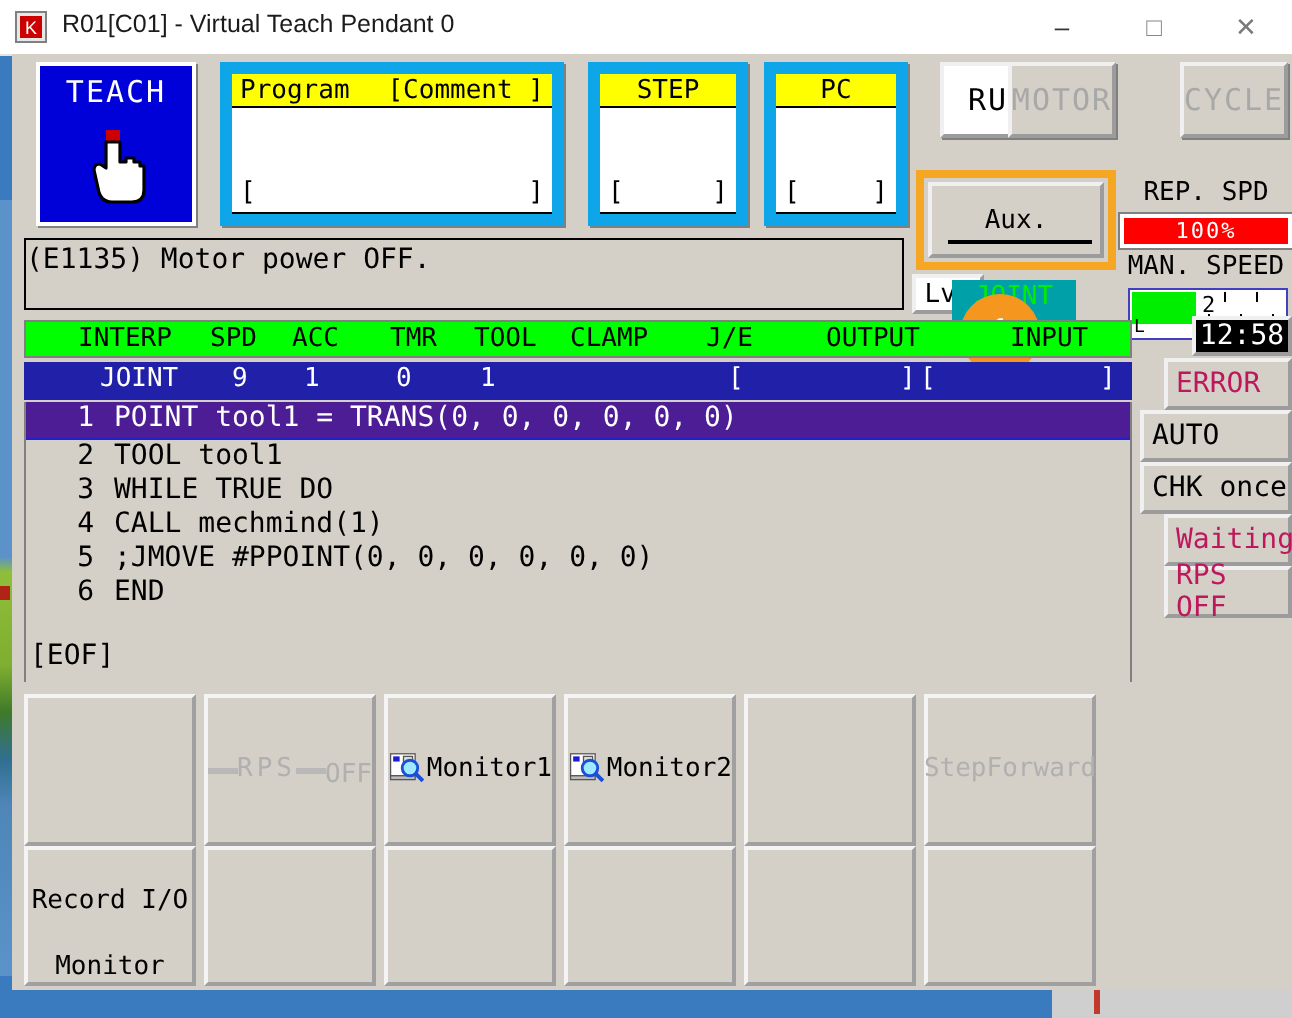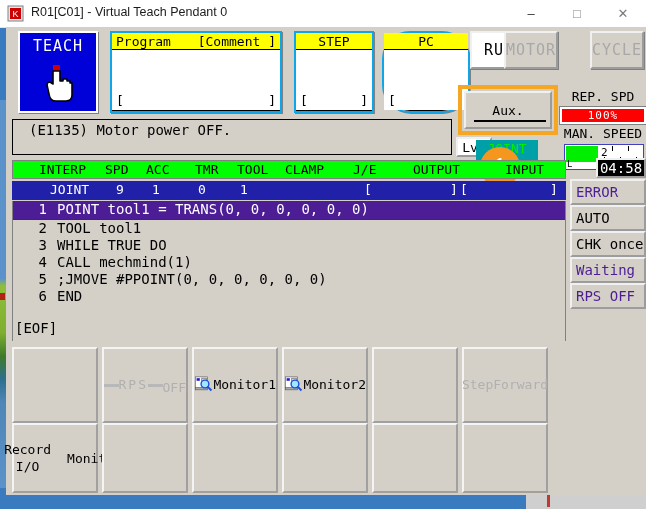--- a/index.html
+++ b/index.html
@@ -32,31 +32,31 @@
   
   #pendant{position:absolute;left:6px;top:27px;width:640px;height:468px;background:#d4d0c8;}
 
   
   #teach{position:absolute;left:12px;top:4px;width:80px;height:82px;background:#0000d8;
      border:2px solid #ffffff;box-sizing:border-box;box-shadow:1px 1px 0 #808080;}
   #teach-label{position:absolute;top:4px;left:0;width:100%;text-align:center;color:#fff;font-size:15px;letter-spacing:1px;}
   #teach-hand{position:absolute;left:50%;top:30px;transform:translateX(-50%);}
 
   
-  .panel{position:absolute;top:4px;background:#fff;border:2px solid #0ea5e9;box-sizing:border-box;
+  .panel{position:absolute;top:4px;background:#fff;border:6px solid #0ea5e9;box-sizing:border-box;
      box-shadow:inset 0 0 0 1px #000, 1px 1px 0 #808080;}
   .panel-hdr{height:17px;background:#ffff00;color:#000;font-size:13px;
      display:flex;align-items:center;justify-content:center;border-bottom:1px solid #000;box-sizing:border-box;}
   .panel-hdr.two{justify-content:space-between;padding:0 4px;}
   .panel-body{position:relative;height:calc(100% - 18px);background:#fff;}
   .brk{position:absolute;bottom:2px;font-size:13px;color:#000;}
   .brk.l{left:4px;} .brk.r{right:4px;}
   #p-program{left:104px;width:172px;height:82px;}
   #p-step{left:288px;width:80px;height:82px;}
-  #p-pc{left:376px;width:88px;height:82px;border-radius:28px;}
+  #p-pc{left:376px;width:72px;height:82px;}
 
   
   .modekey{position:absolute;top:4px;height:38px;background:#d4d0c8;border:2px outset #f0f0f0;
      box-sizing:border-box;display:flex;align-items:center;justify-content:center;
      font-size:15px;letter-spacing:1px;box-shadow:1px 1px 0 #808080;}
   #k-run{left:464px;width:58px;background:#fff;color:#000;}
   #k-motor{left:498px;width:54px;color:#a8a8a8;}
   #k-cycle{left:584px;width:54px;color:#a8a8a8;}
 
   
@@ -78,21 +78,21 @@
   #man-fill{position:absolute;left:1px;top:1px;width:32px;height:16px;background:#00ee00;}
   #man-val{position:absolute;left:36px;top:1px;font-size:11px;color:#000;}
   .mtick{position:absolute;top:1px;width:1px;height:5px;background:#000;}
   .mtick.b{top:12px;height:5px;}
   #man-L{position:absolute;left:2px;bottom:0px;font-size:9px;color:#000;}
   #man-H{position:absolute;right:3px;bottom:0px;font-size:9px;color:#c00000;}
 
   
   #msgbar{position:absolute;left:6px;top:92px;width:440px;height:36px;background:#d4d0c8;
      border:1px solid #000;box-sizing:border-box;display:flex;align-items:flex-start;
-     padding:2px 16px;font-size:14px;color:#000;}
+     padding:2px 0;font-size:14px;color:#000;}
   #lv2{position:absolute;left:450px;top:110px;width:36px;height:20px;background:#fff;
      border:2px outset #f0f0f0;box-sizing:border-box;display:flex;align-items:center;
      justify-content:center;font-size:13px;color:#000;}
   #joint-box{position:absolute;left:470px;top:113px;width:62px;height:33px;background:#00a0a8;
      color:#00ee00;font-size:13px;text-align:center;padding-top:1px;box-sizing:border-box;overflow:hidden;}
   #badge1{position:absolute;left:474px;top:120px;width:40px;height:40px;border-radius:50%;
      background:#f5971e;color:#fff;display:flex;align-items:center;justify-content:center;
      font-family:"Liberation Sans",sans-serif;font-size:23px;}
 
   
@@ -114,21 +114,21 @@
   .pcode{padding-left:10px;}
   #eof{position:absolute;left:2px;top:119px;font-size:14px;color:#000;}
 
   
   #clock{position:absolute;left:590px;top:131px;width:50px;height:20px;background:#000;color:#fff;
      border:2px outset #f0f0f0;box-sizing:border-box;display:flex;align-items:center;
      justify-content:center;font-size:14px;letter-spacing:0px;}
   #statcol{position:absolute;left:564px;top:152px;width:76px;}
   .stat{height:26px;background:#d4d0c8;border:2px outset #f0f0f0;box-sizing:border-box;
      display:flex;align-items:center;padding-left:4px;font-size:14px;color:#000;}
-  .stat.off{color:#4c1d95;}
+  .stat.off{color:#be185d;margin-left:12px;}
 
   
   #fkeys{position:absolute;left:6px;top:320px;width:634px;height:146px;}
   .fkey{position:absolute;top:0;width:86px;height:146px;}
   .fk-top{height:76px;background:#d4d0c8;border:2px outset #f4f4f4;box-sizing:border-box;
      position:relative;display:flex;flex-direction:row;align-items:center;justify-content:center;
      font-size:13px;color:#000;line-height:16px;text-align:center;}
   .fk-bot{height:70px;background:#d4d0c8;border:2px outset #f4f4f4;box-sizing:border-box;position:relative;}
   .fk-top.off{color:#b0b0b0;}
   .fkicon{margin-bottom:2px;}
@@ -253,34 +253,34 @@
   <div id="proglist">
     <div class="prow sel"><span class="pnum">1</span><span class="pcode">POINT tool1 = TRANS(0, 0, 0, 0, 0, 0)</span></div>
     <div class="prow"><span class="pnum">2</span><span class="pcode">TOOL tool1</span></div>
     <div class="prow"><span class="pnum">3</span><span class="pcode">WHILE TRUE DO</span></div>
     <div class="prow"><span class="pnum">4</span><span class="pcode">CALL mechmind(1)</span></div>
     <div class="prow"><span class="pnum">5</span><span class="pcode">;JMOVE #PPOINT(0, 0, 0, 0, 0, 0)</span></div>
     <div class="prow"><span class="pnum">6</span><span class="pcode">END</span></div>
     <div id="eof">[EOF]</div>
   </div>
 
-  <div id="clock">04:58</div>
+  <div id="clock">12:58</div>
   <div id="statcol">
     <div class="stat off">ERROR</div>
     <div class="stat">AUTO</div>
     <div class="stat">CHK once</div>
     <div class="stat off">Waiting</div>
     <div class="stat off">RPS OFF</div>
   </div>
 
   <div id="fkeys">
 
     <div class="fkey" style="left:0">
       <div class="fk-top"></div>
-      <div class="fk-bot" style="display:flex;flex-direction:row;align-items:center;justify-content:center;font-size:13px;line-height:17px;text-align:center;gap:16px;">
+      <div class="fk-bot" style="display:flex;flex-direction:column;align-items:center;justify-content:center;font-size:13px;line-height:17px;text-align:center;gap:16px;">
         <svg class="fkicon" width="30" height="24" viewBox="0 0 30 24">
           <rect x="1" y="2" width="19" height="17" fill="#ffffff" stroke="#2222aa"></rect>
           <line x1="4" y1="6" x2="17" y2="6" stroke="#2222aa" stroke-width="1.5"></line>
           <line x1="4" y1="10" x2="17" y2="10" stroke="#2222aa" stroke-width="1.5"></line>
           <line x1="4" y1="14" x2="13" y2="14" stroke="#2222aa" stroke-width="1.5"></line>
           <circle cx="20" cy="11" r="5.5" fill="#9fe8ff" stroke="#1b4fd8" stroke-width="2"></circle>
           <line x1="24" y1="15" x2="28" y2="21" stroke="#1b4fd8" stroke-width="3"></line>
         </svg>
         <span>Record I/O</span>
         <span>Monitor</span>

